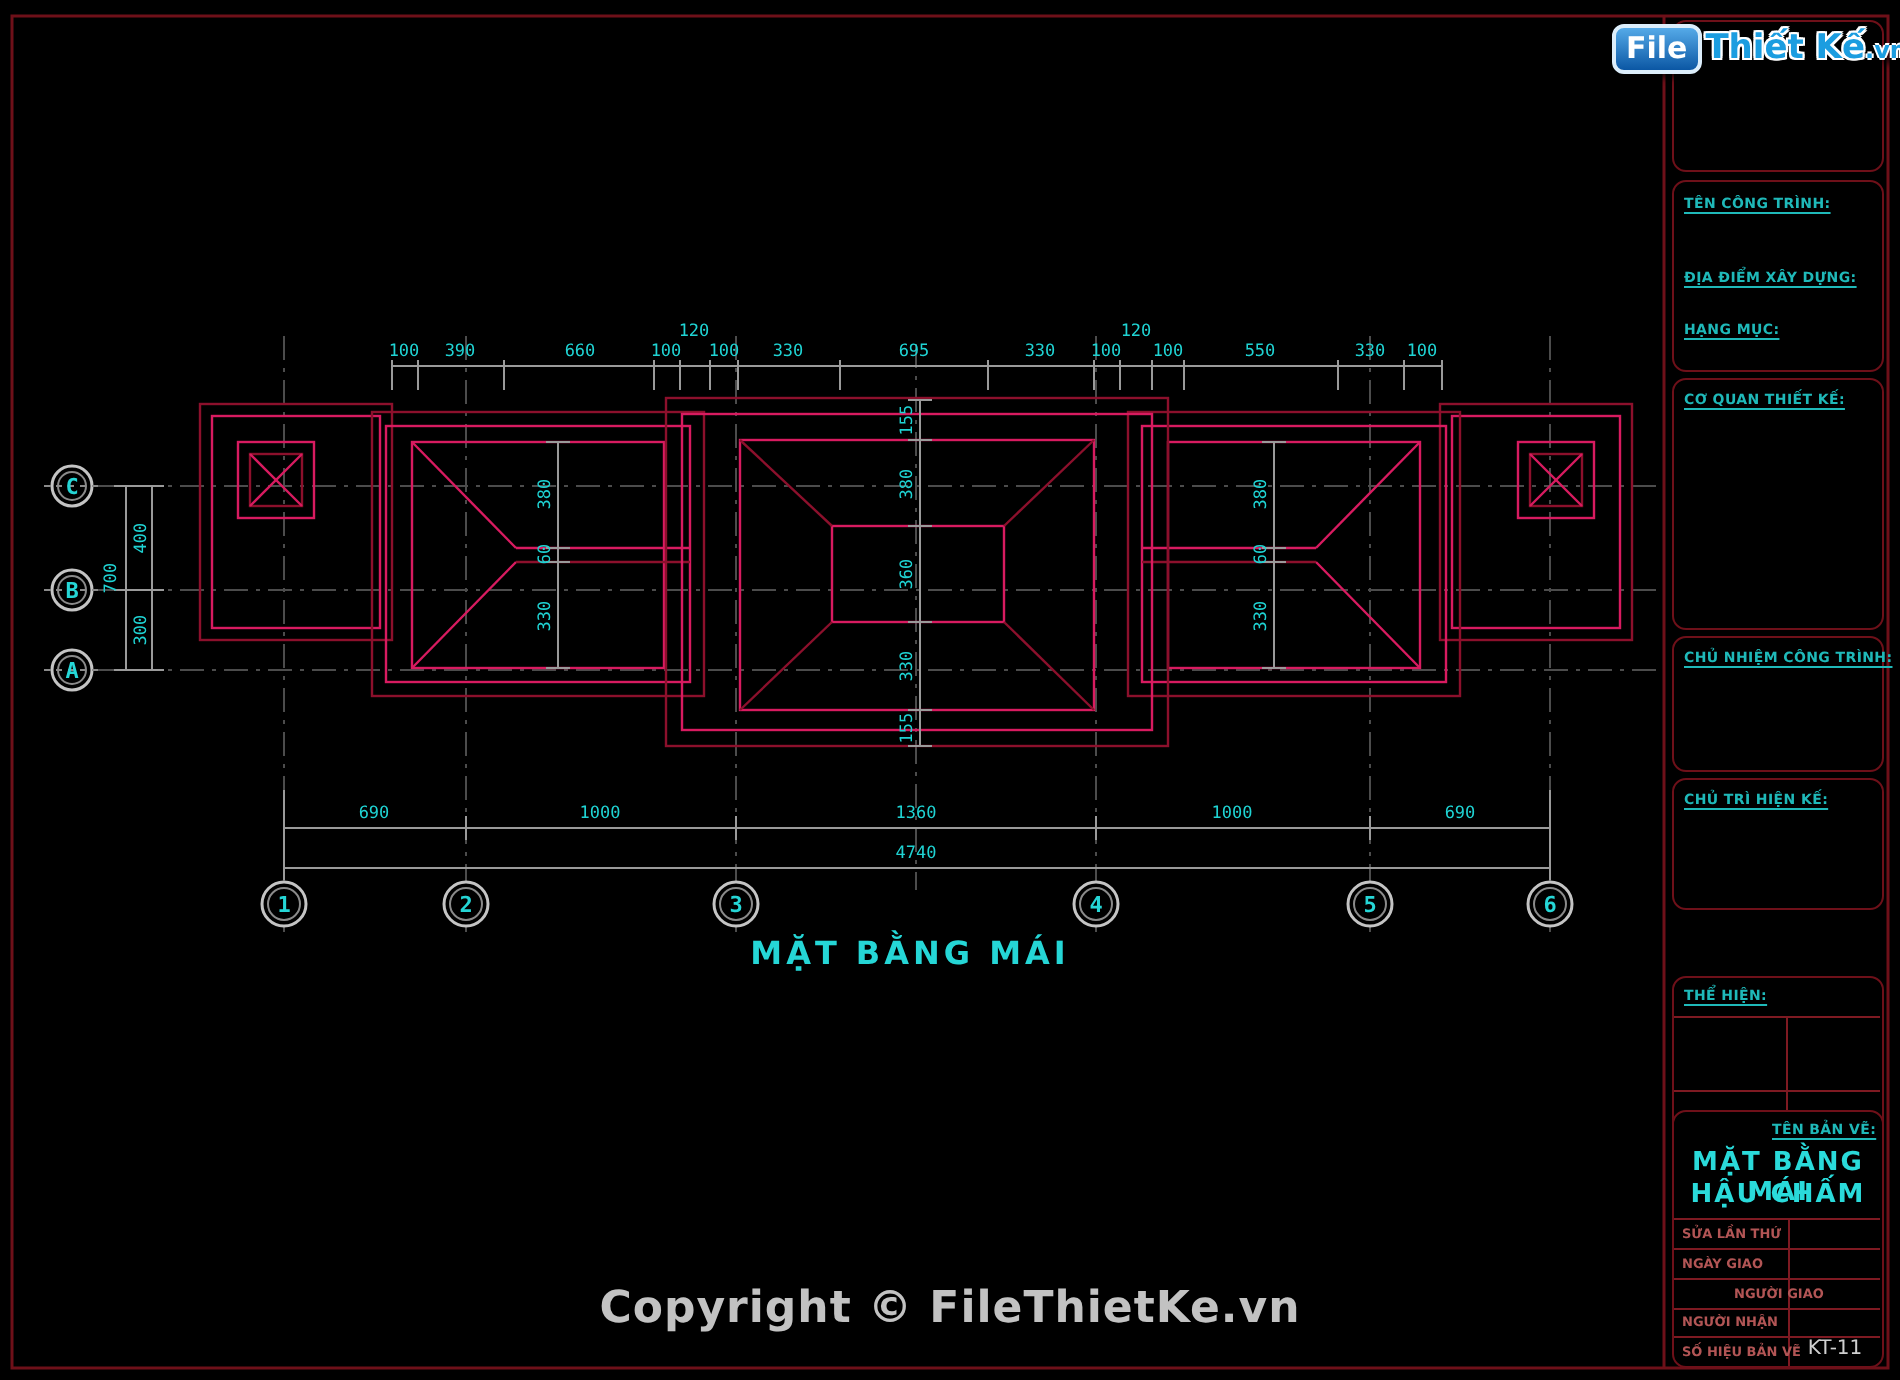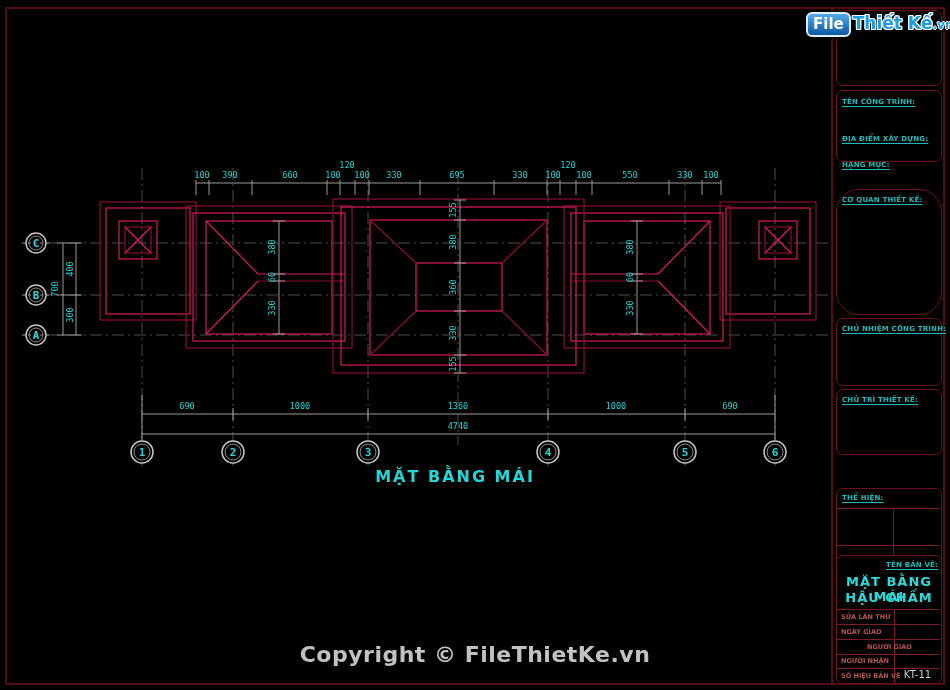--- a/index.html
+++ b/index.html
@@ -274,36 +274,36 @@
       <text class="bub" x="775" y="456">6</text>
     </g>
   </g>
 
   <text class="plan-title" x="455" y="482">MẶT BẰNG MÁI</text>
 </svg>
 
 <div>
   <div class="tb-box" style="top:10px;height:76px;"></div>
 
-  <div class="tb-box" style="top:90px;height:72px;">
+  <div class="tb-box" style="top:90px;height:96px;">
     <div class="tb-label" style="top:7px;">TÊN CÔNG TRÌNH:</div>
     <div class="tb-label" style="top:44px;">ĐỊA ĐIỂM XÂY DỰNG:</div>
     <div class="tb-label" style="top:70px;">HẠNG MỤC:</div>
   </div>
 
-  <div class="tb-box" style="top:189px;height:126px;border-radius:23px;">
+  <div class="tb-box" style="top:189px;height:126px;">
     <div class="tb-label" style="top:6px;">CƠ QUAN THIẾT KẾ:</div>
   </div>
 
   <div class="tb-box" style="top:318px;height:68px;">
     <div class="tb-label" style="top:6px;">CHỦ NHIỆM CÔNG TRÌNH:</div>
   </div>
 
   <div class="tb-box" style="top:389px;height:66px;">
-    <div class="tb-label" style="top:6px;">CHỦ TRÌ THIẾT KẾ:</div>
+    <div class="tb-label" style="top:6px;">CHỦ TRÌ HIỆN KẾ:</div>
   </div>
 
   <div class="tb-box" style="top:458px;height:94px;margin-top:30px;">
     <div class="tb-label" style="top:5px;">THỂ HIỆN:</div>
     <div class="tb-line" style="left:0;top:19px;width:103px;height:1px;"></div>
     <div class="tb-line" style="left:0;top:56px;width:103px;height:1px;"></div>
     <div class="tb-line" style="left:56px;top:19px;width:1px;height:72px;"></div>
   </div>
 
   <div class="tb-box" style="top:555px;height:129px;">

